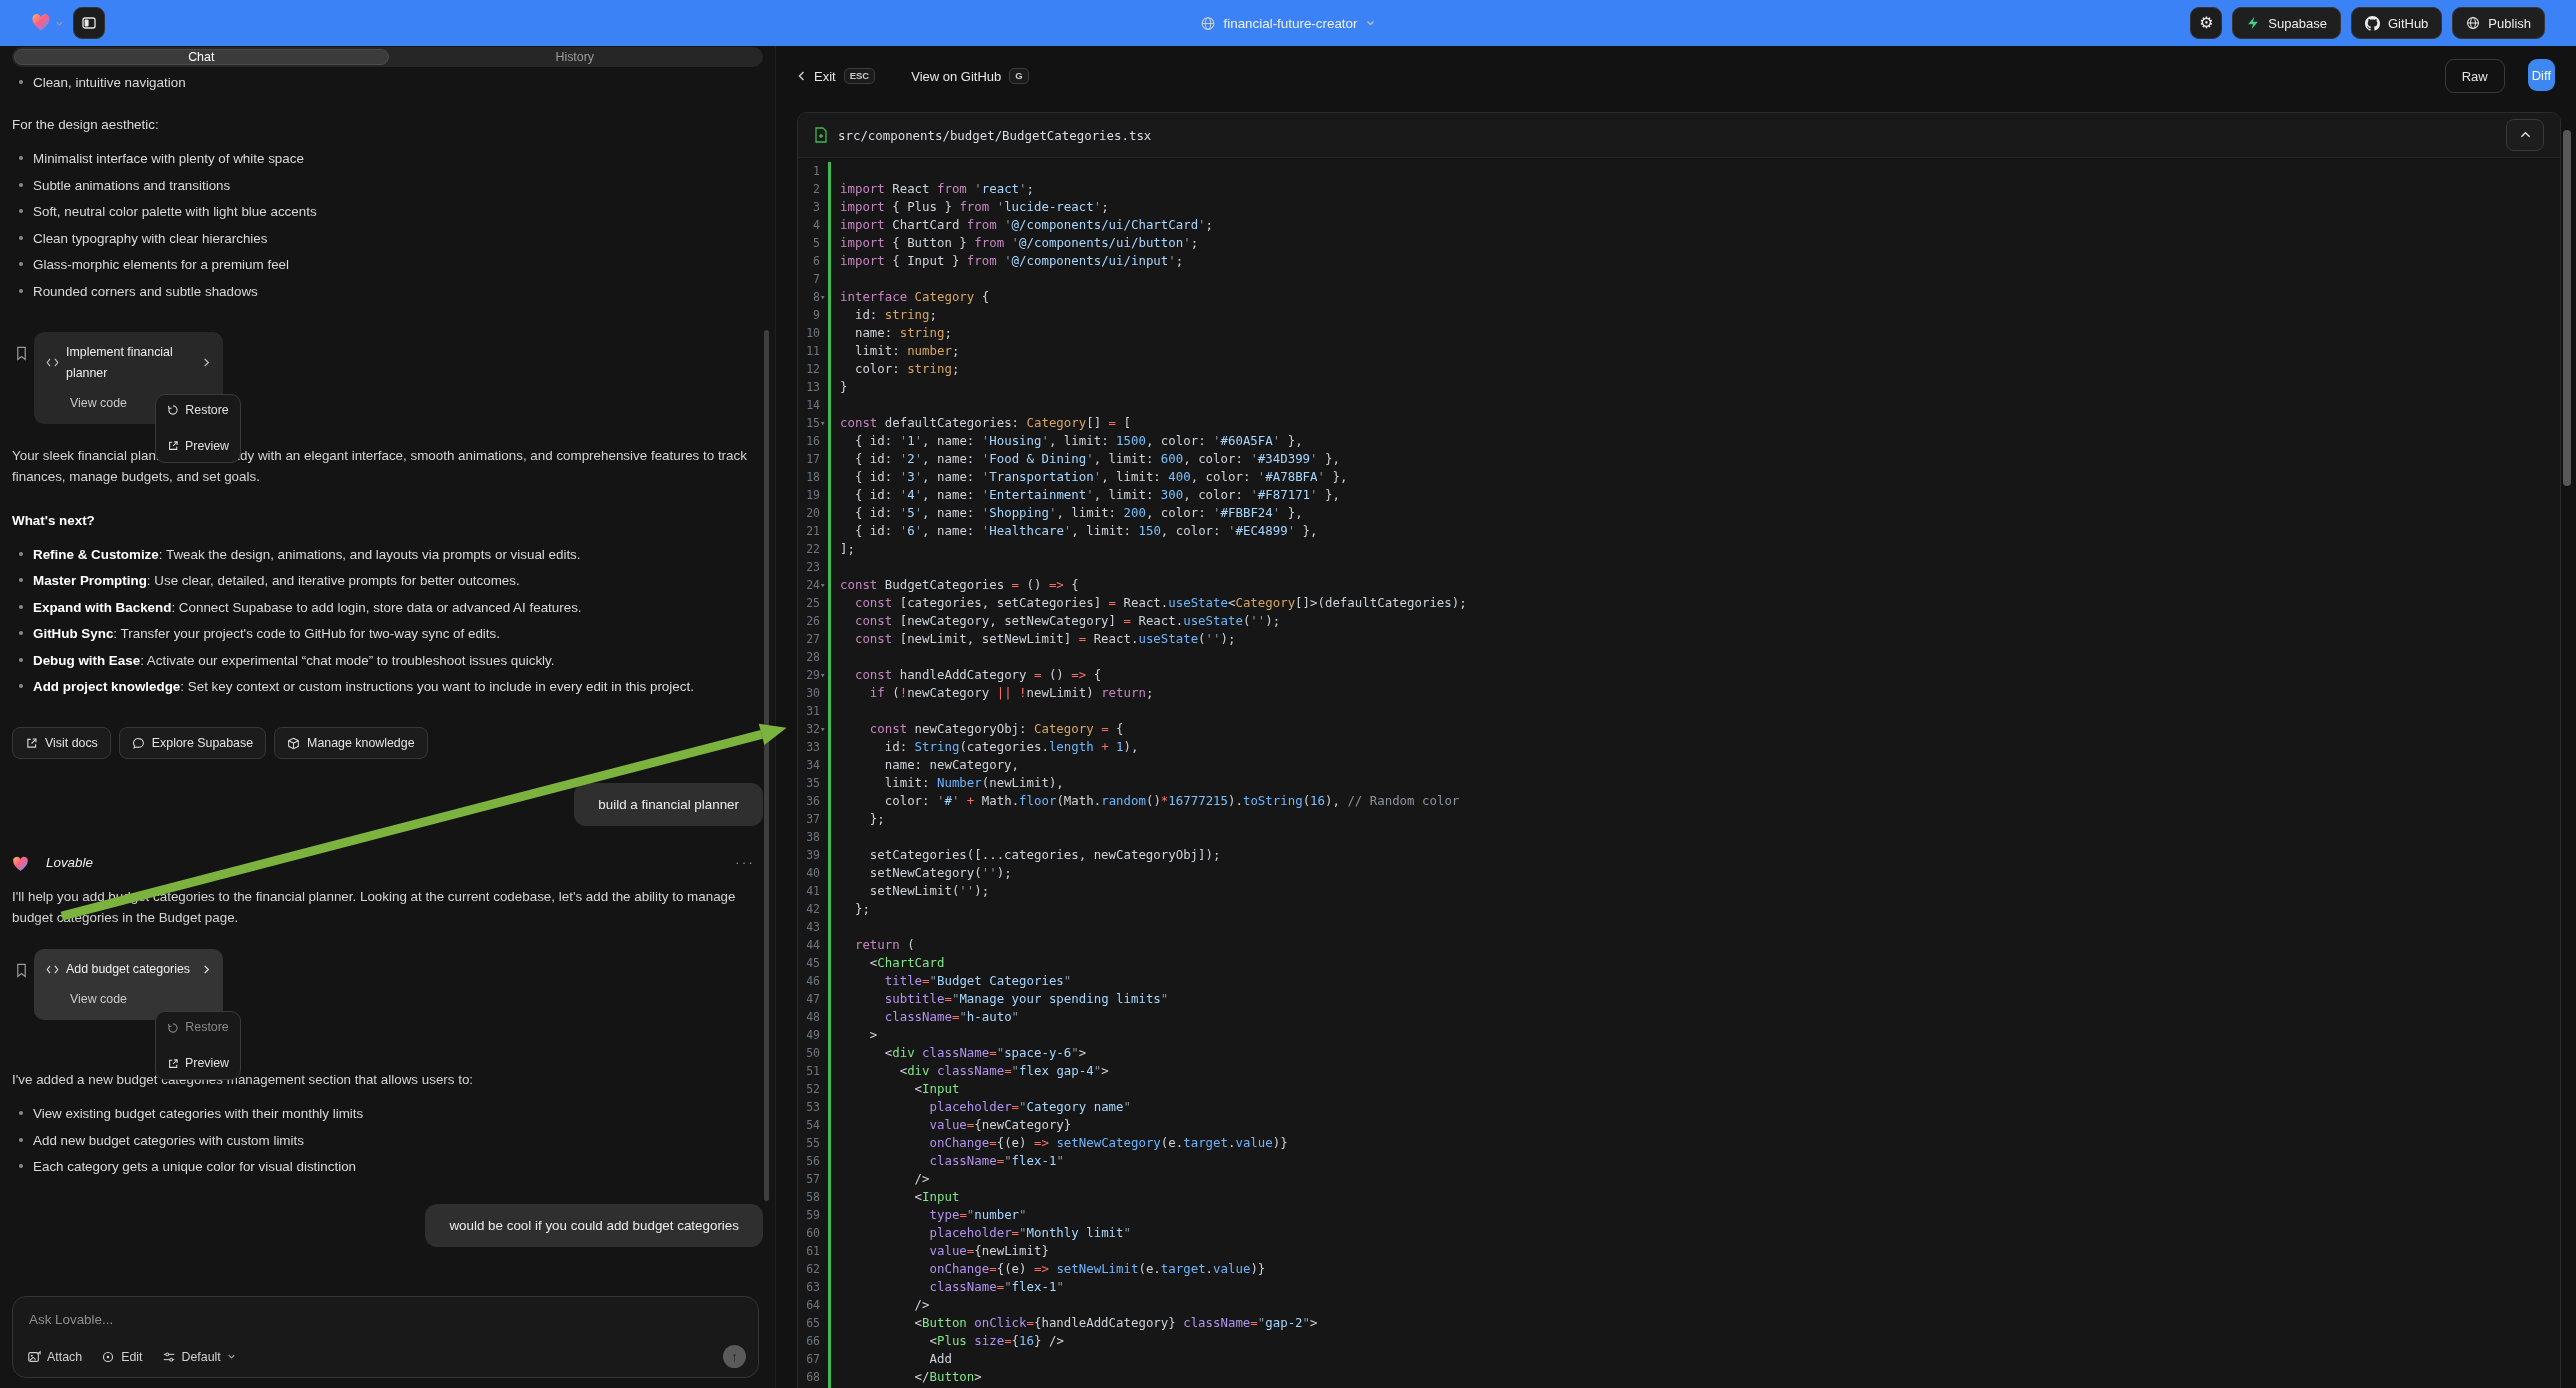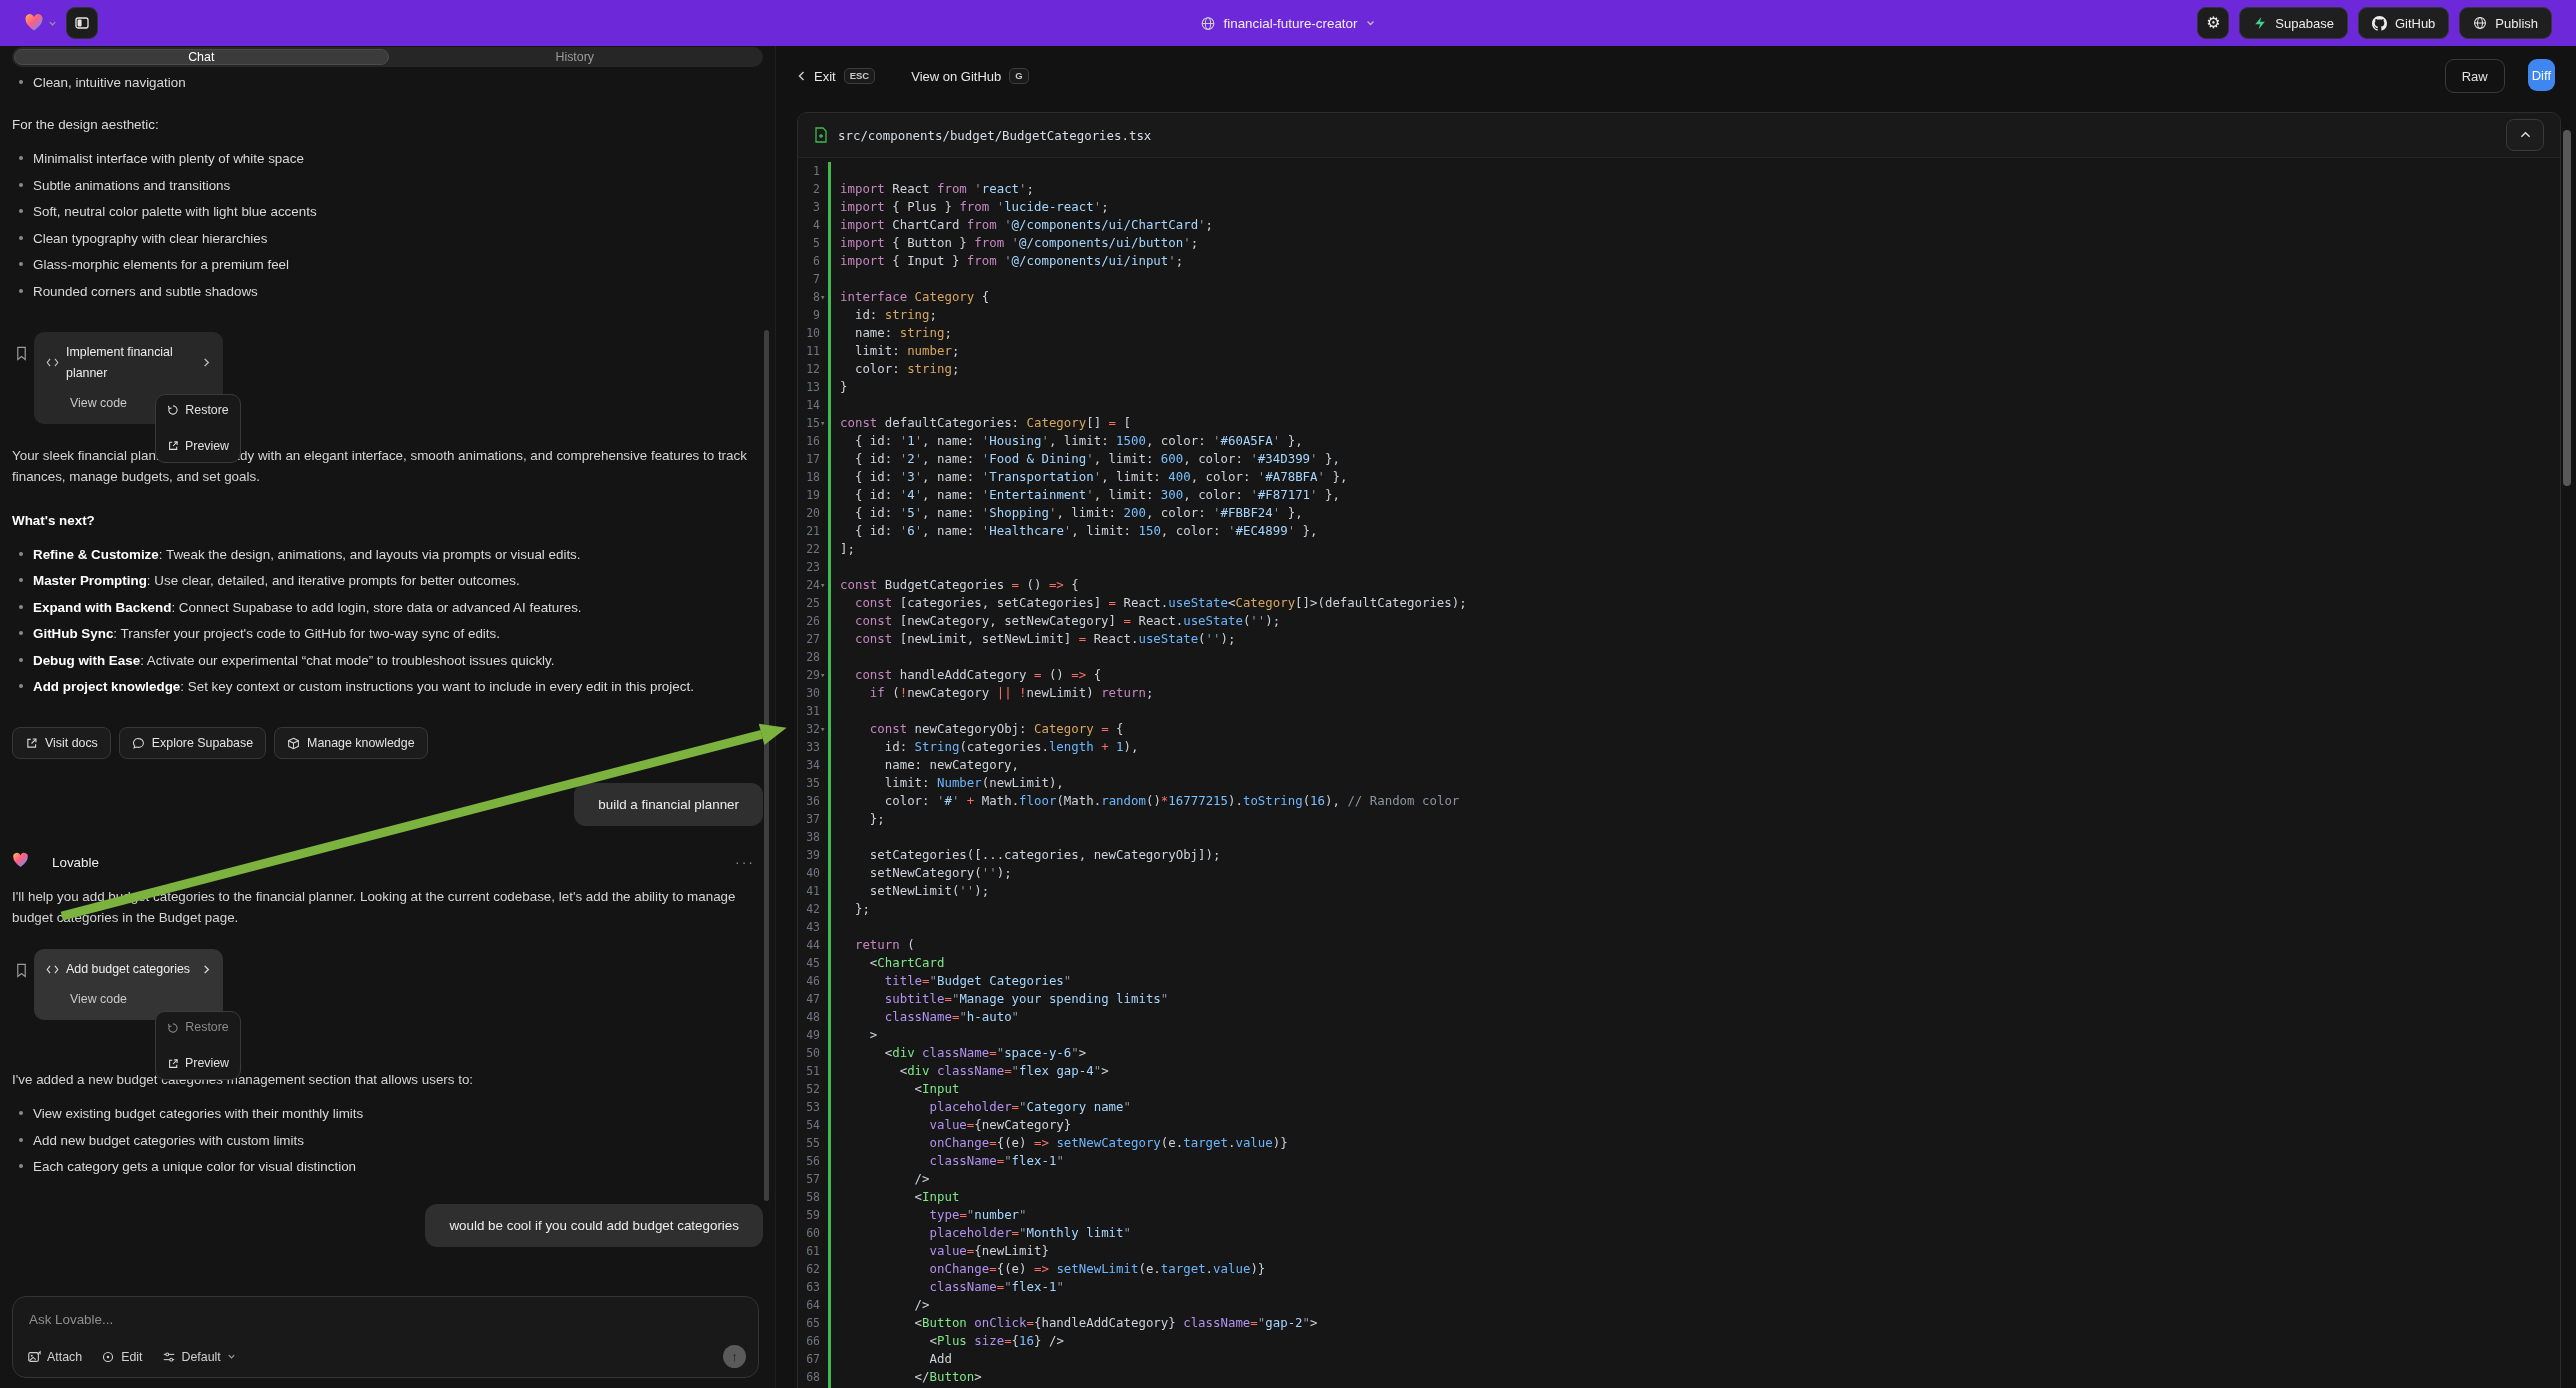--- a/index.html
+++ b/index.html
@@ -1,21 +1,21 @@
 <!DOCTYPE html>
 <html><head>
 <meta charset="utf-8">
 <style>
   html,body{margin:0;padding:0;background:#0b0b0b;}
   #app{position:relative;width:2576px;height:1388px;background:#141414;overflow:hidden;
        font-family:"Liberation Sans",sans-serif;color:#e6e6e6;}
   svg{display:block}
   
   .topbar{position:absolute;left:0;top:0;right:0;height:46px;display:flex;align-items:center;
-          justify-content:space-between;padding:0 24px;box-sizing:border-box;background:#6d28d9;}
+          justify-content:space-between;padding:0 31px;box-sizing:border-box;background:#3b82f6;}
   .tb-left{display:flex;align-items:center;gap:9px;}
   .icon-btn{display:flex;align-items:center;justify-content:center;width:30px;height:30px;
             border:1px solid #343434;border-radius:9px;background:#1d1d1d;cursor:pointer;}
   .tb-center{position:absolute;left:50%;top:0;height:46px;transform:translateX(-50%);
              display:flex;align-items:center;gap:8px;font-size:13.4px;color:#f0f0f0;cursor:pointer;}
   .tb-right{display:flex;align-items:center;gap:10px;}
   .tb-btn{display:flex;align-items:center;gap:8px;height:30px;padding:0 13px;border:1px solid #363636;
           border-radius:9px;background:#1f1f1f;font-size:13px;color:#ececec;cursor:pointer;}
   
   .chat{position:absolute;left:0;top:46px;width:776px;bottom:0;background:#141414;
@@ -40,21 +40,21 @@
   .ver-view{margin:9px 0 0 24px;font-size:12.4px;color:#c9c9c9;}
   .ver-pill{position:absolute;left:121px;top:62px;display:flex;align-items:center;gap:15px;background:#191919;
             border:1px solid #3a3a3a;border-radius:10px;padding:5px 11px;font-size:12.4px;color:#e0e0e0;white-space:nowrap;flex-direction:column;}
   .pill-item{display:flex;align-items:center;gap:6px;cursor:pointer;}
   .pill-item.dim{color:#8a8a8a;}
   .act-row{display:flex;gap:8px;margin-top:30px;}
   .act-btn{display:flex;align-items:center;gap:7px;height:30px;padding:0 12px;border:1px solid #373737;
            border-radius:8px;background:#1c1c1c;font-size:12.4px;color:#e3e3e3;cursor:pointer;}
   .user-bubble{margin:24px 0 0 auto;width:fit-content;max-width:428px;background:#2f2f2f;border-radius:12px;
                padding:11px 24px;font-size:13.4px;color:#ececec;}
-  .lov-row{display:flex;align-items:flex-start;gap:23px;margin-top:26px;}
+  .lov-row{display:flex;align-items:flex-end;gap:17px;margin-top:26px;font-style:italic;}
   .lov-name{font-size:13.4px;color:#ededed;}
   .more-dots{margin-left:auto;color:#8a8a8a;letter-spacing:2px;font-size:14px;cursor:pointer;padding-right:8px;}
   
   .ask-box{position:absolute;left:12px;right:16px;bottom:10px;height:82px;border:1px solid #343434;
            border-radius:14px;background:#191919;box-sizing:border-box;padding:13px 14px;}
   .ask-input{width:100%;border:none;outline:none;background:transparent;color:#e6e6e6;font-size:13.4px;
              font-family:"Liberation Sans",sans-serif;}
   .ask-input::placeholder{color:#8f8f8f;}
   .ask-tools{position:absolute;left:14px;right:12px;bottom:9px;display:flex;align-items:center;gap:19px;
              font-size:12.4px;color:#d0d0d0;}

